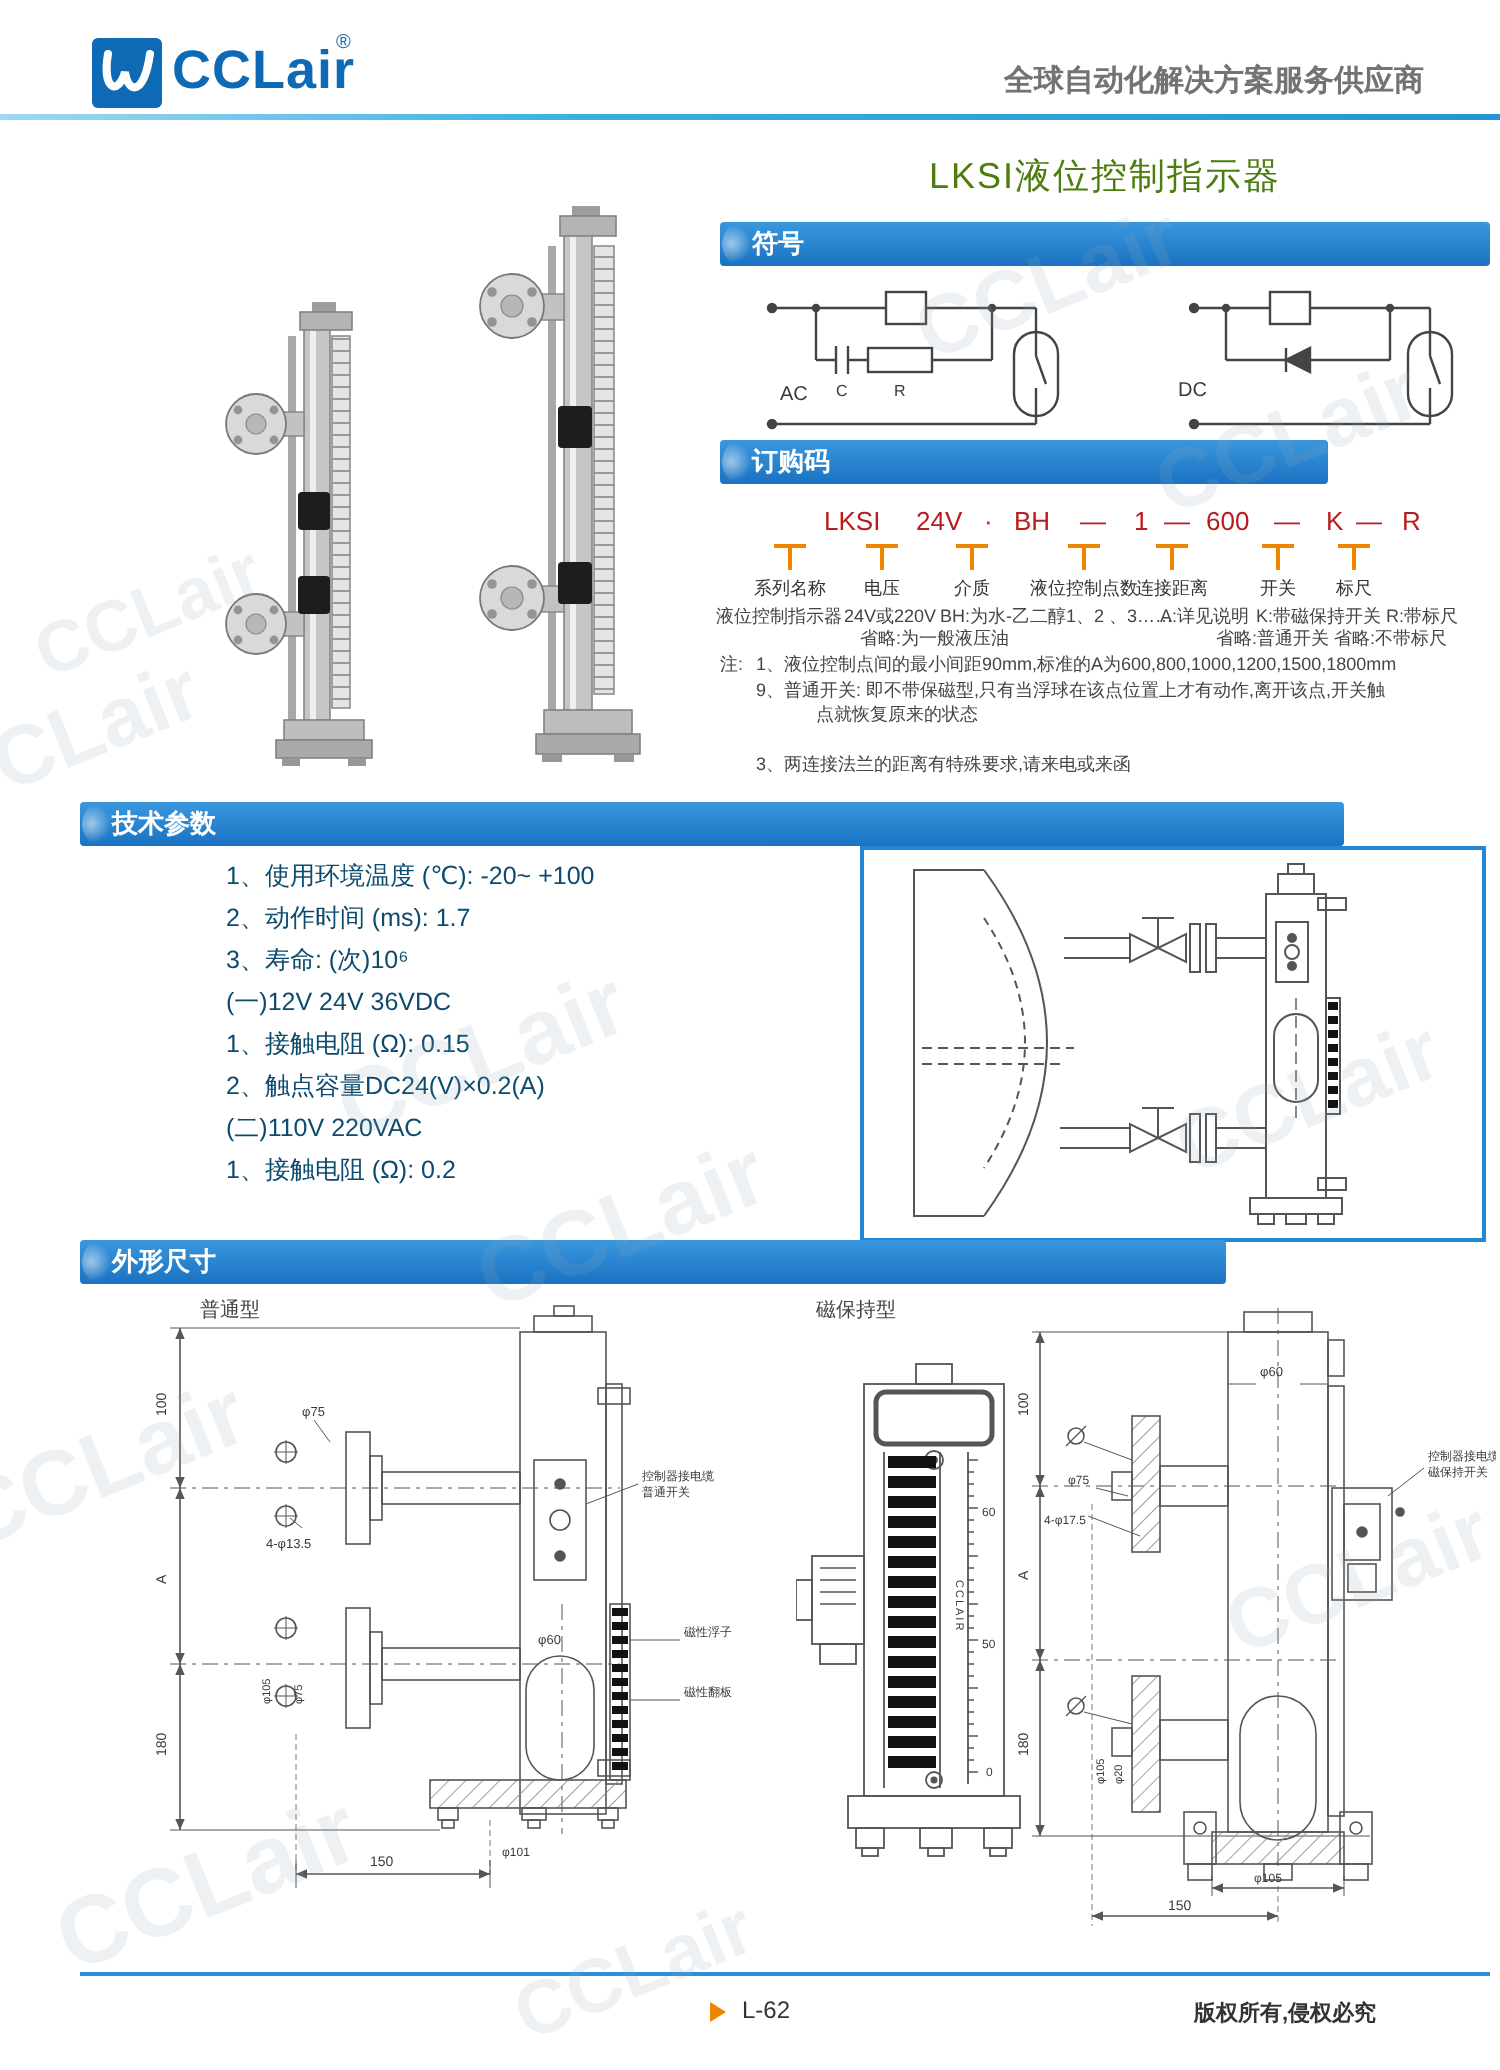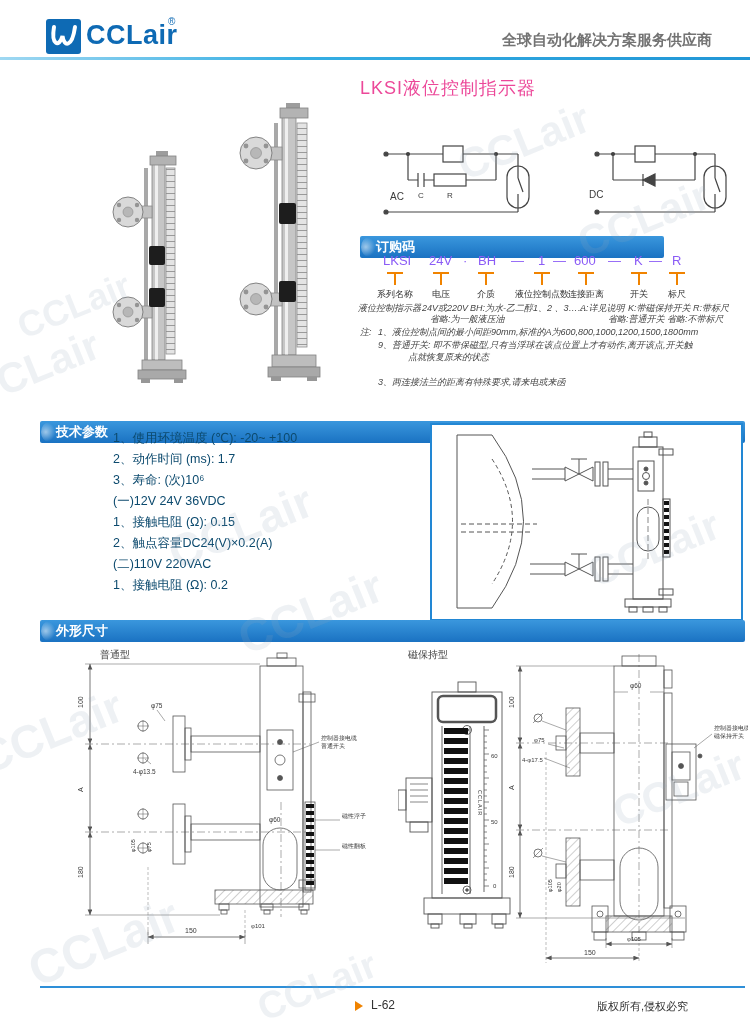--- a/index.html
+++ b/index.html
@@ -5,46 +5,46 @@
   html,body{margin:0;padding:0;background:#e8e8e8;}
   #page{position:relative;width:750px;height:1035px;background:#fff;overflow:hidden;
         font-family:"Liberation Sans","DejaVu Sans",sans-serif;}
   .abs{position:absolute;}
   
   #logo-box{left:46px;top:19px;width:35px;height:35px;background:#0e6ab4;border-radius:3px;}
   #logo-text{left:86px;top:20px;font-size:27px;font-weight:bold;color:#0e6ab4;letter-spacing:0.5px;}
   #logo-reg{left:168px;top:16px;font-size:10px;color:#0e6ab4;}
   #tagline{right:38px;top:31px;font-size:15px;font-weight:bold;color:#737373;}
   #header-rule{left:0;top:57px;width:750px;height:3px;background:linear-gradient(90deg,#9fd8f2,#35aee3 40%,#2196d6);}
-  #page-title{left:360px;top:76px;width:385px;text-align:left;font-size:18px;color:#ec4899;letter-spacing:1px;}
+  #page-title{left:360px;top:76px;width:385px;text-align:center;font-size:18px;color:#4d7c0f;letter-spacing:1px;}
   
   .secbar{height:22px;background:linear-gradient(180deg,#3a97dd,#1a72c2);color:#fff;
           font-size:13px;font-weight:bold;line-height:22px;padding-left:16px;box-sizing:border-box;
           border-radius:2px;}
   .secbar::before{content:"";position:absolute;left:1px;top:1px;width:16px;height:20px;border-radius:50%;
           background:radial-gradient(circle at 30% 50%,rgba(255,255,255,.55),rgba(255,255,255,0) 65%);}
   
-  .code{font-size:13px;color:#8b5cf6;white-space:nowrap;}
+  .code{font-size:13px;color:#b91c1c;white-space:nowrap;margin-left:29px;}
   .tee{width:16px;height:13px;}
   .tee::before{content:"";position:absolute;left:0;top:0;width:16px;height:2px;background:#f08300;}
   .tee::after{content:"";position:absolute;left:7px;top:2px;width:2px;height:11px;background:#f08300;}
   .olab{font-size:9px;color:#333;white-space:nowrap;transform:translateX(-50%);}
-  .note{font-size:9px;color:#454545;white-space:nowrap;font-style:italic;}
+  .note{font-size:9px;color:#454545;white-space:nowrap;}
   
   .tech-line{left:113px;font-size:12.5px;color:#0c4a6e;white-space:nowrap;}
   #diag-box{left:430px;top:423px;width:313px;height:198px;border:2px solid #2287d4;box-sizing:border-box;background:#fff;}
   
   svg text{font-family:"Liberation Sans","DejaVu Sans",sans-serif;fill:#3a3a3a;}
   .type-label{font-size:10px;color:#444;}
   
   #footer-rule{left:40px;top:986px;width:705px;height:2px;background:#2e8fd8;}
   #footer-arrow{left:355px;top:1001px;width:0;height:0;border-left:8px solid #f08300;
                 border-top:5px solid transparent;border-bottom:5px solid transparent;}
   #footer-page{left:371px;top:998px;font-size:12px;color:#333;}
-  #footer-copy{right:62px;top:999px;font-size:11px;font-weight:normal;color:#333;}
+  #footer-copy{right:62px;top:999px;font-size:11px;font-weight:bold;color:#333;}
   
   .wm{font-size:42px;font-weight:bold;color:rgba(150,168,186,0.16);transform:rotate(-22deg);
       white-space:nowrap;pointer-events:none;}
 </style>
 </head>
 <body>
 
 <div id="page">
 
   <div class="abs" id="logo-box">
@@ -130,20 +130,21 @@
         <circle cx="44" cy="204" r="2.4" fill="#949494"></circle>
     </g>
     <rect x="57" y="100" width="17" height="21" rx="2" fill="#1d1d1d"></rect>
     <rect x="57" y="178" width="17" height="21" rx="2" fill="#1d1d1d"></rect>
     <rect x="50" y="252" width="44" height="12" fill="#bdbdbd" stroke="#828282" stroke-width="0.8"></rect>
     <rect x="46" y="264" width="52" height="10" fill="#a9a9a9" stroke="#828282" stroke-width="0.8"></rect>
     <rect x="49" y="274" width="10" height="4" fill="#979797"></rect>
       <rect x="85" y="274" width="10" height="4" fill="#979797"></rect>
   </svg>
 
+  <div class="abs secbar" style="left:360px;top:111px;width:385px">符号</div>
 
   <svg class="abs" style="left:368px;top:140px" width="200" height="85" viewBox="0 0 200 85">
     <g stroke="#444" stroke-width="1.2" fill="none">
       <circle cx="18" cy="14" r="2" fill="#444"></circle>
         <circle cx="18" cy="72" r="2" fill="#444"></circle>
       <path d="M18 14 H150 M150 14 V28"></path>
       <rect x="75" y="6" width="20" height="16" fill="#fff"></rect>
       <path d="M40 14 V40 M40 40 H50 M56 40 H66 M50 33 V47 M56 33 V47"></path>
       <rect x="66" y="34" width="32" height="12" fill="#fff"></rect>
       <path d="M98 40 H128 M128 40 V14"></path>
@@ -169,21 +170,21 @@
       <path d="M68 34 V46"></path>
       <rect x="129" y="26" width="22" height="42" rx="11"></rect>
       <path d="M140 28 V38 M140 68 V54 M140 38 L145 52"></path>
       <path d="M22 72 H140 M140 72 V68"></path>
       <circle cx="38" cy="14" r="1.5" fill="#444"></circle>
         <circle cx="120" cy="14" r="1.5" fill="#444"></circle>
     </g>
     <text x="14" y="58" font-size="10">DC</text>
   </svg>
 
-  <div class="abs secbar" style="left:360px;top:236px;width:304px">订购码</div>
+  <div class="abs secbar" style="left:360px;top:220px;width:304px">订购码</div>
 
   <span class="abs code" style="left:383px;top:253px">LKSI</span>
   <span class="abs code" style="left:429px;top:253px">24V</span>
   <span class="abs code" style="left:463px;top:253px">·</span>
   <span class="abs code" style="left:478px;top:253px">BH</span>
   <span class="abs code" style="left:511px;top:253px">—</span>
   <span class="abs code" style="left:538px;top:253px">1</span>
   <span class="abs code" style="left:553px;top:253px">—</span>
   <span class="abs code" style="left:574px;top:253px">600</span>
   <span class="abs code" style="left:608px;top:253px">—</span>
@@ -215,21 +216,21 @@
   <span class="abs note" style="left:628px;top:302px">K:带磁保持开关 R:带标尺</span>
   <span class="abs note" style="left:430px;top:313px">省略:为一般液压油</span>
   <span class="abs note" style="left:608px;top:313px">省略:普通开关  省略:不带标尺</span>
 
   <span class="abs note" style="left:360px;top:326px">注:</span>
   <span class="abs note" style="left:378px;top:326px">1、液位控制点间的最小间距90mm,标准的A为600,800,1000,1200,1500,1800mm</span>
   <span class="abs note" style="left:378px;top:339px">9、普通开关: 即不带保磁型,只有当浮球在该点位置上才有动作,离开该点,开关触</span>
   <span class="abs note" style="left:408px;top:351px">点就恢复原来的状态</span>
   <span class="abs note" style="left:378px;top:376px">3、两连接法兰的距离有特殊要求,请来电或来函</span>
 
-  <div class="abs secbar" style="left:40px;top:421px;width:705px">技术参数</div>
+  <div class="abs secbar" style="left:40px;top:401px;width:632px">技术参数</div>
 
   <span class="abs tech-line" style="top:430px">1、使用环境温度 (℃): -20~ +100</span>
   <span class="abs tech-line" style="top:451px">2、动作时间 (ms): 1.7</span>
   <span class="abs tech-line" style="top:472px">3、寿命: (次)10⁶</span>
   <span class="abs tech-line" style="top:493px">(一)12V 24V 36VDC</span>
   <span class="abs tech-line" style="top:514px">1、接触电阻 (Ω): 0.15</span>
   <span class="abs tech-line" style="top:535px">2、触点容量DC24(V)×0.2(A)</span>
   <span class="abs tech-line" style="top:556px">(二)110V 220VAC</span>
   <span class="abs tech-line" style="top:577px">1、接触电阻 (Ω): 0.2</span>
 
@@ -277,21 +278,21 @@
         <rect x="227" y="86" width="5" height="4"></rect>
           <rect x="227" y="93" width="5" height="4"></rect>
         <rect x="227" y="100" width="5" height="4"></rect>
           <rect x="227" y="107" width="5" height="4"></rect>
         <rect x="227" y="114" width="5" height="4"></rect>
           <rect x="227" y="121" width="5" height="4"></rect>
       </g>
     </svg>
   </div>
 
-  <div class="abs secbar" style="left:40px;top:620px;width:705px">外形尺寸</div>
+  <div class="abs secbar" style="left:40px;top:620px;width:573px">外形尺寸</div>
 
   <span class="abs type-label" style="left:100px;top:648px">普通型</span>
   <span class="abs type-label" style="left:408px;top:648px">磁保持型</span>
 
   <svg class="abs" style="left:55px;top:652px" width="340" height="315" viewBox="0 0 340 315">
     <defs>
       <pattern id="hatchL" width="6" height="6" patternUnits="userSpaceOnUse" patternTransform="rotate(45)">
         <line x1="0" y1="0" x2="0" y2="6" stroke="#888" stroke-width="0.8"></line>
       </pattern>
       <marker id="arwL" markerWidth="8" markerHeight="8" refX="7" refY="3" orient="auto-start-reverse">

